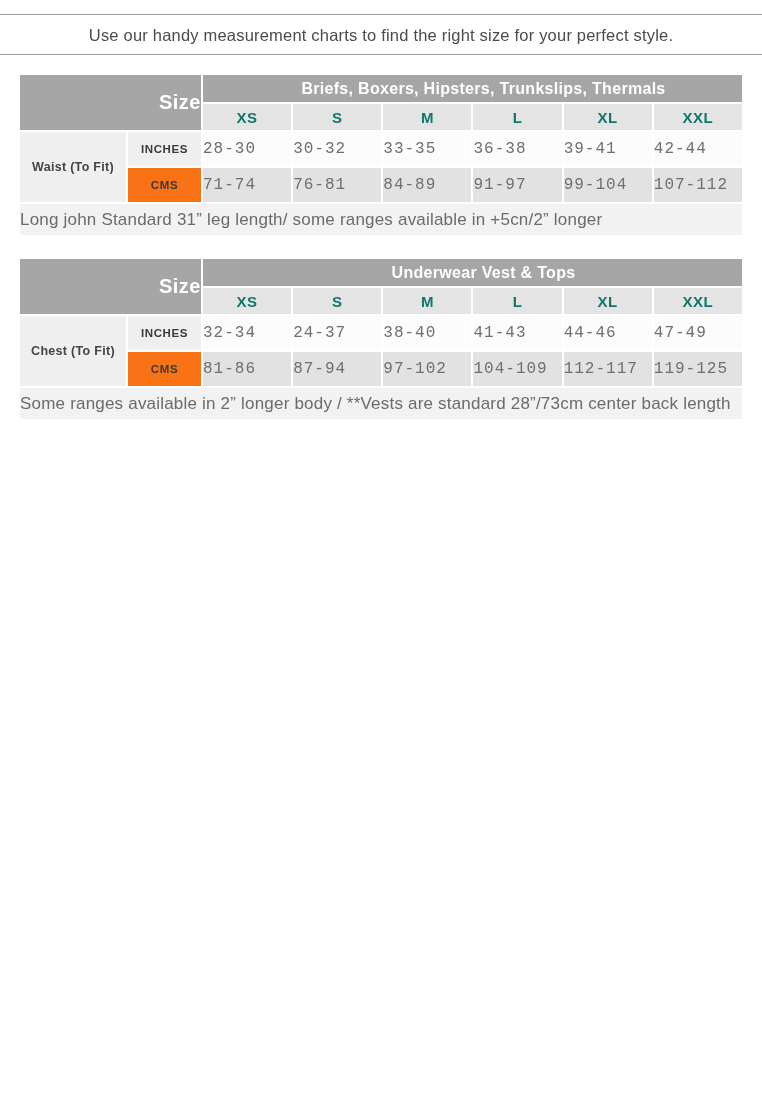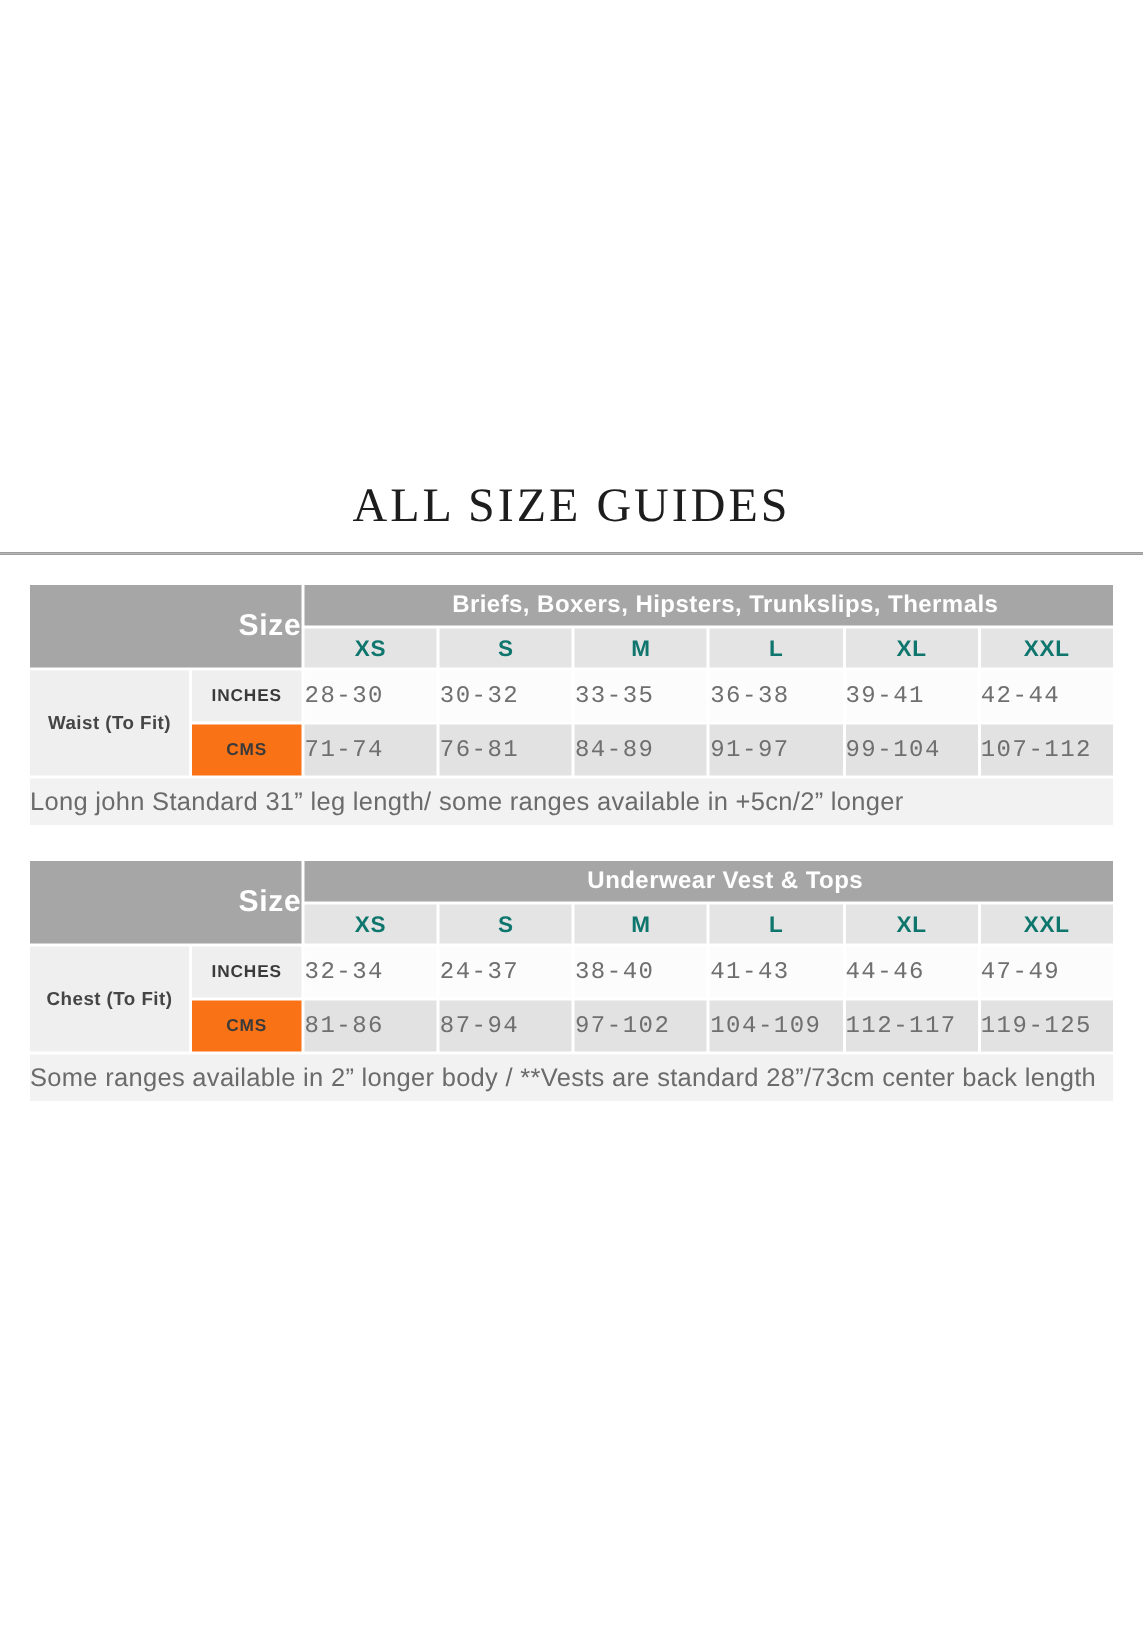--- a/index.html
+++ b/index.html
@@ -117,23 +117,23 @@
     font-size: 17px;
     letter-spacing: 0.2px;
     height: 31px;
   }
 </style>
 </head>
 <body>
 
 <div class="page">
 
-  <h1 class="title">ALL SIZE GUIDES</h1>
 
   <hr class="rule top">
+  <p class="subtitle">Use our handy measurement charts to find the right size for your perfect style.</p>
   <hr class="rule">
 
   <table class="size-table">
     <colgroup>
       <col style="width:106px">
         <col style="width:73px">
       <col>
         <col>
         <col>
         <col>

